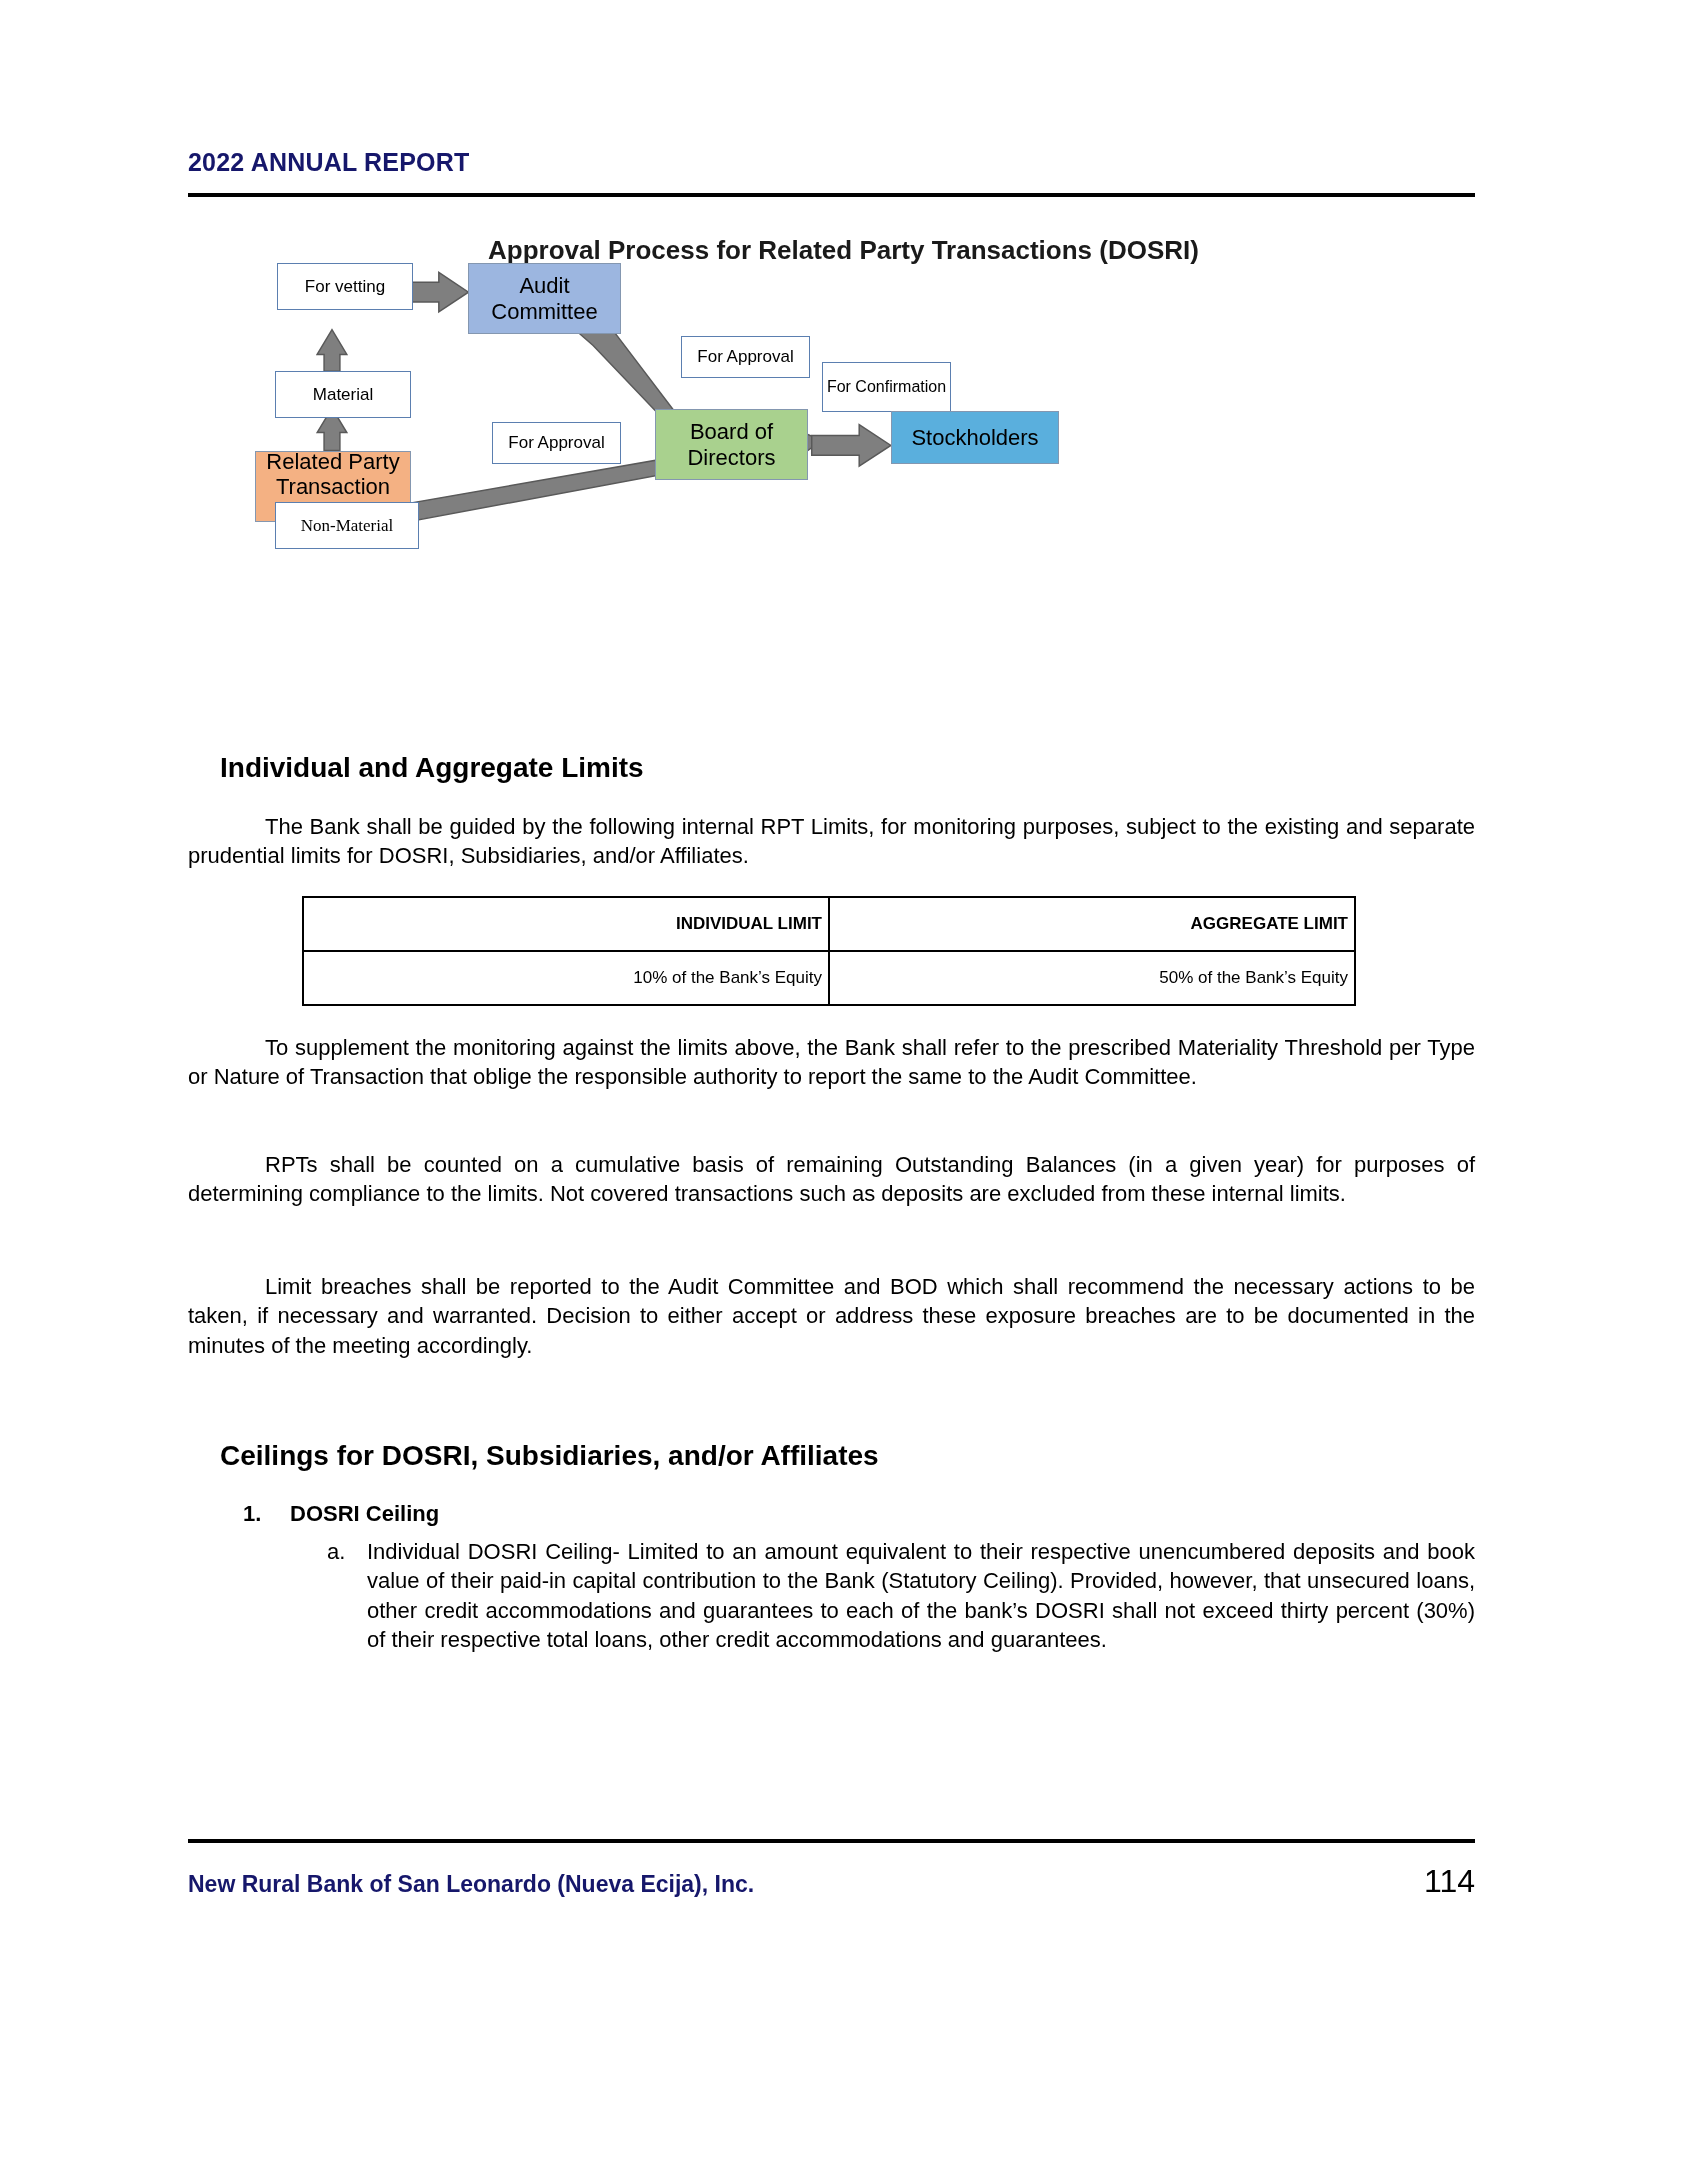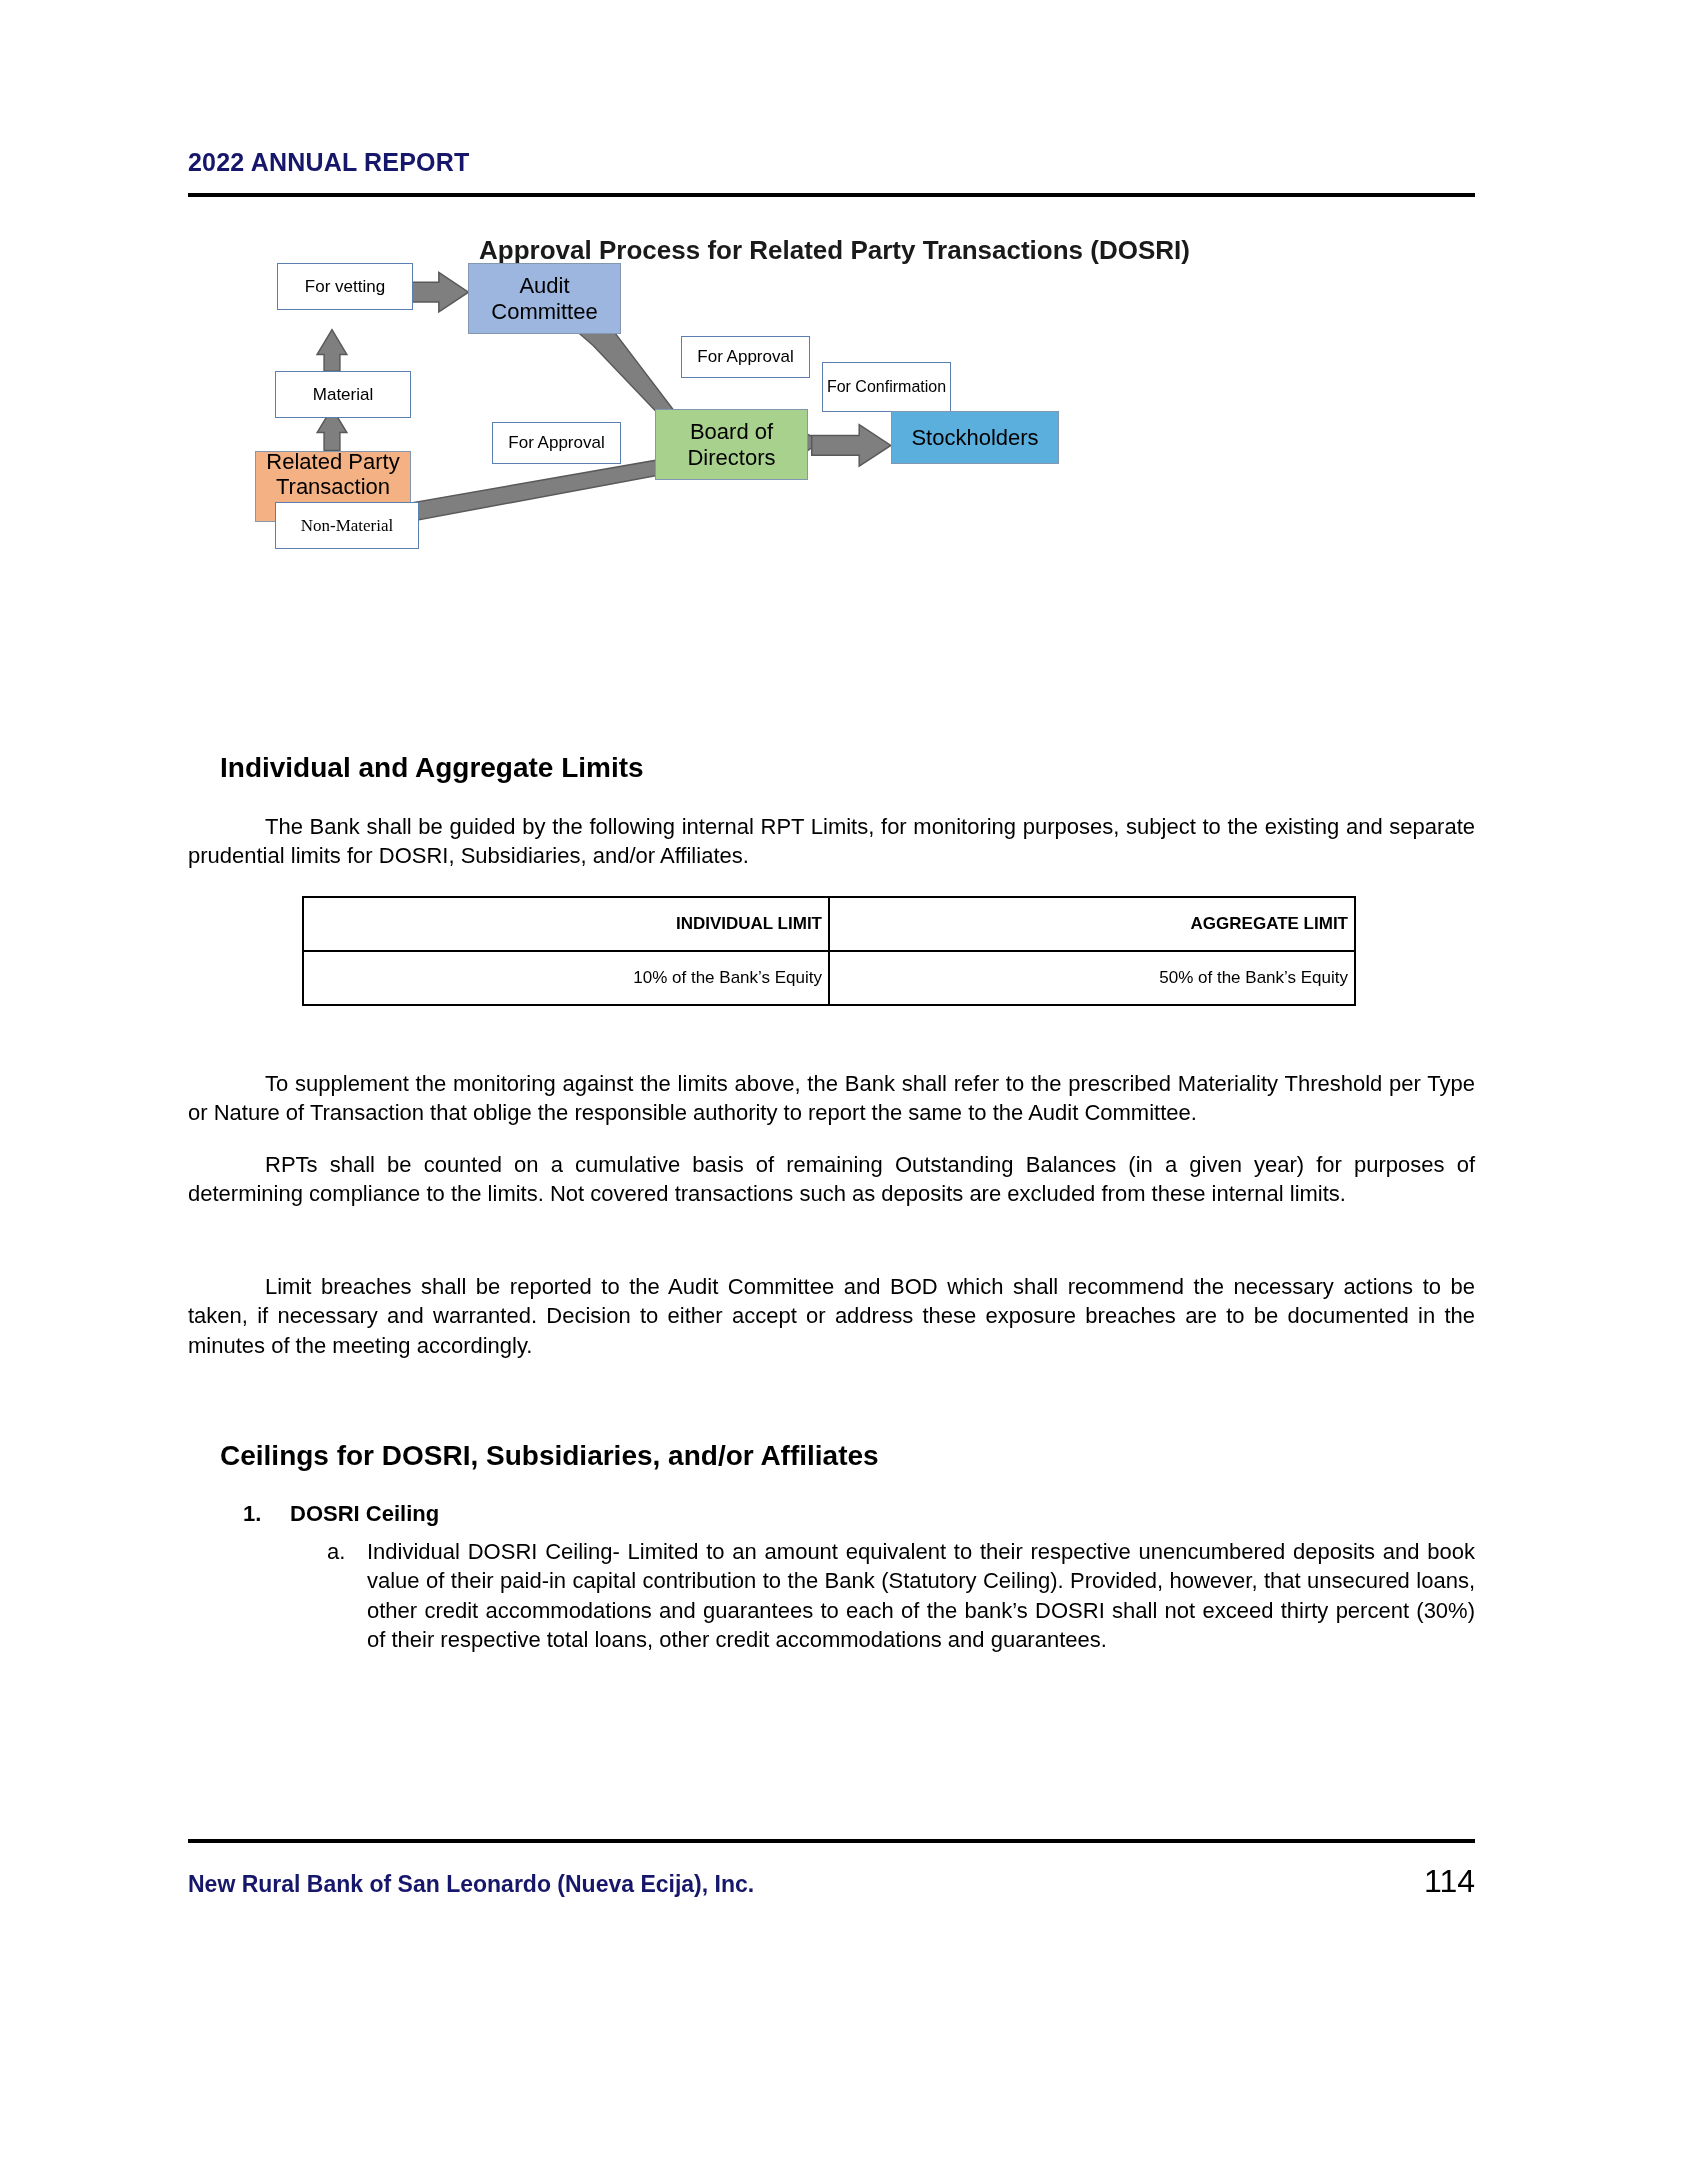--- a/index.html
+++ b/index.html
@@ -70,21 +70,21 @@
 
   
   .diagram {
     position: absolute;
     left: 188px; top: 213px;
     width: 1287px;
     height: 455px;
   }
   .diagram-title {
     position: absolute;
-    left: 3px; top: 22px;
+    left: 12px; top: 22px;
     width: 1287px;
     text-align: center;
     font-size: 26px;
     font-weight: bold;
     color: #1a1a1a;
   }
   .dg-box {
     position: absolute;
     display: flex;
     align-items: center;
@@ -272,21 +272,21 @@
       </tr>
     </thead>
     <tbody>
       <tr>
         <td>10% of the Bank’s Equity</td>
         <td>50% of the Bank’s Equity</td>
       </tr>
     </tbody>
   </table>
 
-  <div class="para" style="top:1033px;margin-top:36px;">To supplement the monitoring against the limits above, the Bank shall refer to the prescribed Materiality Threshold per Type or Nature of Transaction that oblige the responsible authority to report the same to the Audit Committee.</div>
+  <div class="para" style="top:1033px;">To supplement the monitoring against the limits above, the Bank shall refer to the prescribed Materiality Threshold per Type or Nature of Transaction that oblige the responsible authority to report the same to the Audit Committee.</div>
 
   <div class="para" style="top:1150px;">RPTs shall be counted on a cumulative basis of remaining Outstanding Balances (in a given year) for purposes of determining compliance to the limits. Not covered transactions such as deposits are excluded from these internal limits.</div>
 
   <div class="para" style="top:1272px;">Limit breaches shall be reported to the Audit Committee and BOD which shall recommend the necessary actions to be taken, if necessary and warranted. Decision to either accept or address these exposure breaches are to be documented in the minutes of the meeting accordingly.</div>
 
   <div class="sec-head" style="left:188px; top:1440px;">Ceilings for DOSRI, Subsidiaries, and/or Affiliates</div>
 
   <div class="lst-num lst-item-1-label" style="top:1501px;">1.</div>
   <div class="lst-num lst-item-1-text" style="top:1501px;">DOSRI Ceiling</div>
 

